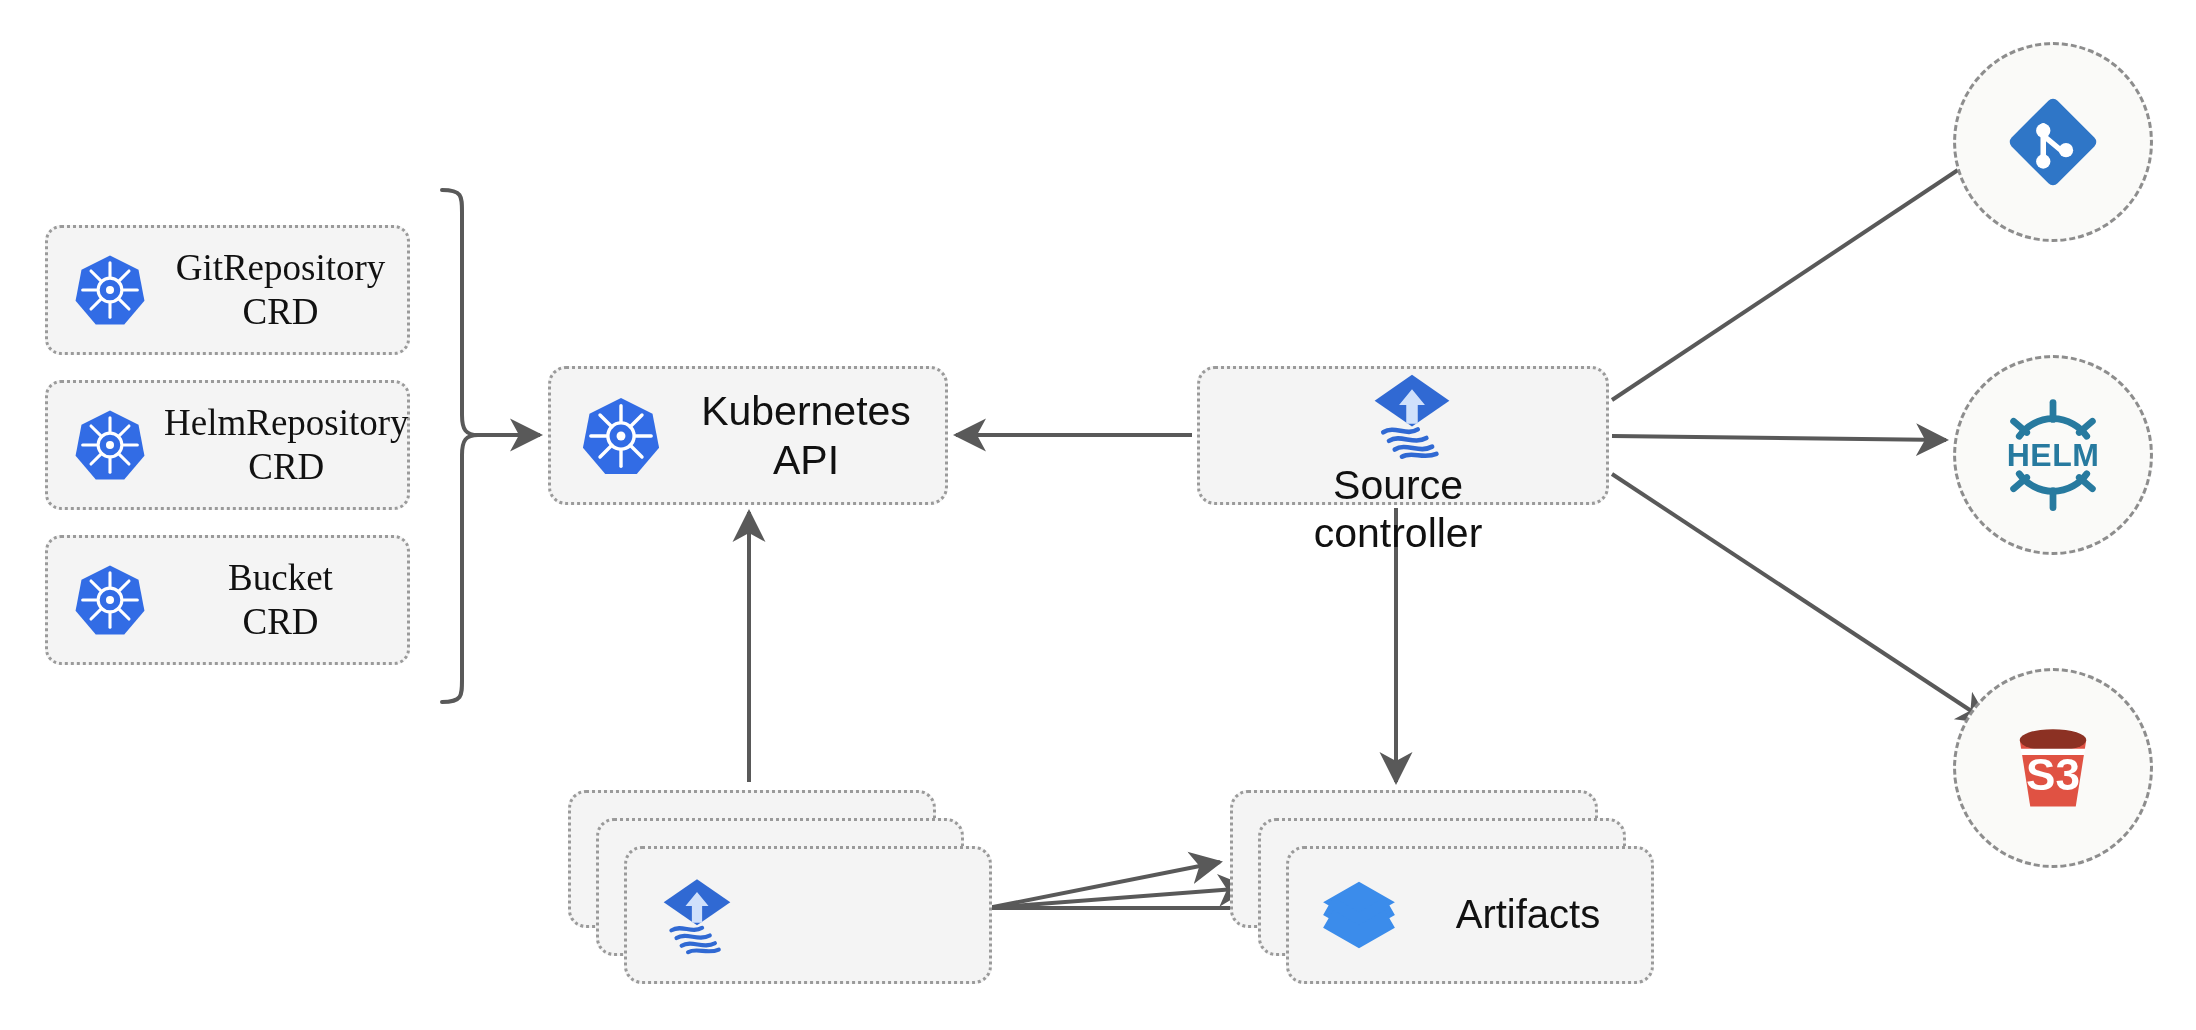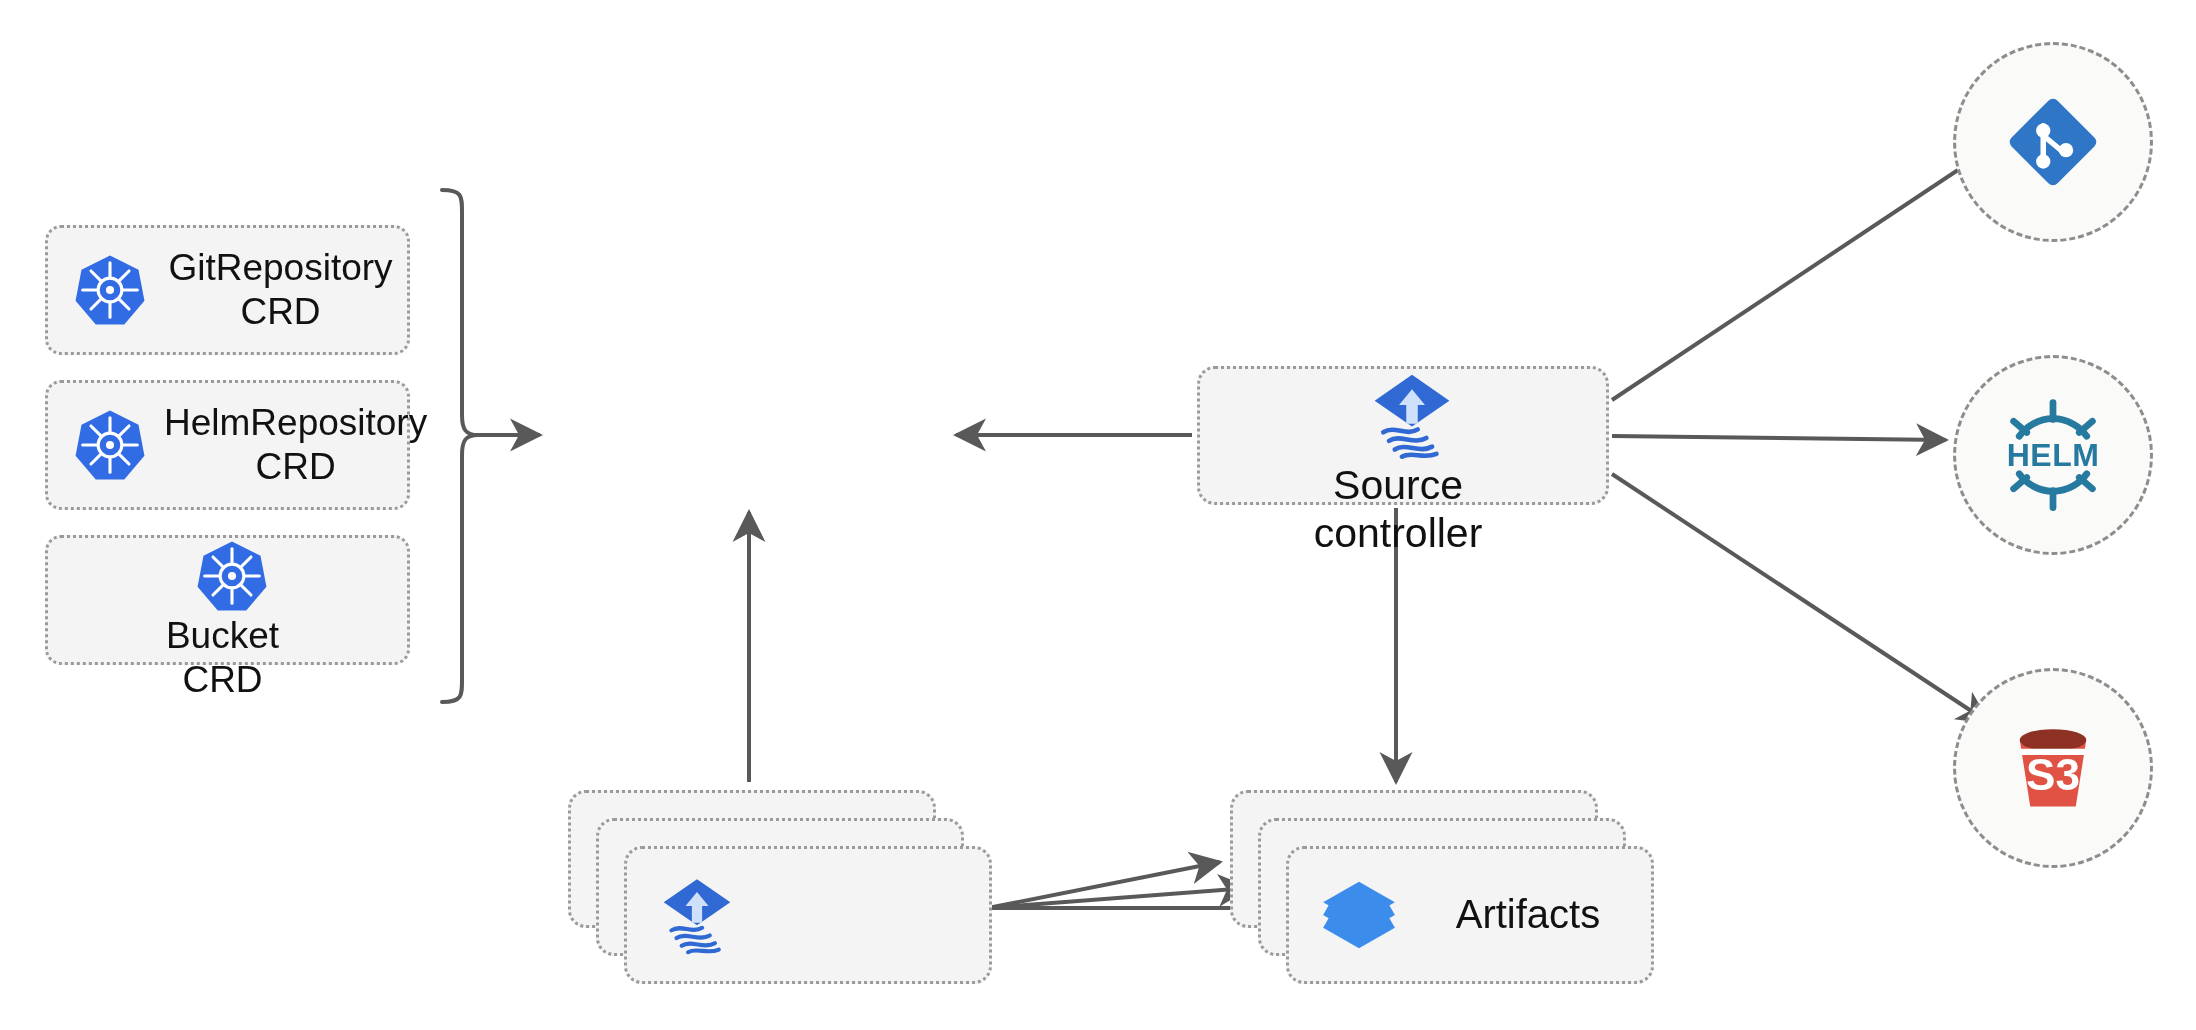--- a/index.html
+++ b/index.html
@@ -56,27 +56,28 @@
     align-items: center;
     justify-content: center;
   }
 
   
   .crd {
     left: 45px;
     width: 365px;
     height: 130px;
     border-radius: 16px;
+    font-family: Liberation Serif, serif;
   }
   .crd .icon-slot { width: 108px; margin-left: 8px; }
   .crd .label { font-size: 37px; }
 
   #crd-git  { top: 225px; }
   #crd-helm { top: 380px; }
-  #crd-bucket { top: 535px; flex-direction: column; }
+  #crd-bucket { top: 535px; }
 
   
   #node-k8s-api {
     left: 548px;
     top: 366px;
     width: 400px;
     height: 139px;
     border-radius: 18px;
   }
   #node-k8s-api .icon-slot { width: 112px; margin-left: 14px; }
@@ -230,20 +231,40 @@
           <line x1="48" y1="16" x2="39" y2="25"></line>
           <line x1="25" y1="39" x2="16" y2="48"></line>
         </g>
         <circle cx="32" cy="32" r="3.4" fill="#ffffff"></circle>
       </svg>
     </span>
     <span class="label">Bucket
 CRD</span>
   </div>
 
+  <div class="card" id="node-k8s-api">
+    <span class="icon-slot">
+      <svg width="84" height="84" viewBox="0 0 64 64">
+        <path d="M32 3 L56 15 L61 41 L44 61 L20 61 L3 41 L8 15 Z" fill="#326ce5"></path>
+        <g fill="none" stroke="#ffffff" stroke-width="2.6" stroke-linecap="round">
+          <circle cx="32" cy="32" r="10"></circle>
+          <line x1="32" y1="9" x2="32" y2="21"></line>
+          <line x1="32" y1="43" x2="32" y2="55"></line>
+          <line x1="9" y1="32" x2="21" y2="32"></line>
+          <line x1="43" y1="32" x2="55" y2="32"></line>
+          <line x1="16" y1="16" x2="25" y2="25"></line>
+          <line x1="39" y1="39" x2="48" y2="48"></line>
+          <line x1="48" y1="16" x2="39" y2="25"></line>
+          <line x1="25" y1="39" x2="16" y2="48"></line>
+        </g>
+        <circle cx="32" cy="32" r="3.4" fill="#ffffff"></circle>
+      </svg>
+    </span>
+    <span class="label">Kubernetes API</span>
+  </div>
 
   <div class="card" id="node-source-controller">
     <span class="icon-slot">
       <svg width="92" height="92" viewBox="0 0 64 64">
         <path d="M32 4 L58 22 L32 40 L6 22 Z" fill="#3069d3"></path>
         <path d="M32 14 L41 25 L36 25 L36 38 L28 38 L28 25 L23 25 Z" fill="#cfe0fb"></path>
         <g stroke="#3069d3" stroke-width="3.2" stroke-linecap="round" fill="none">
           <path d="M12 44 C 20 39, 28 47, 36 42"></path>
           <path d="M16 50 C 24 45, 33 53, 42 48"></path>
           <path d="M20 56 C 28 51, 37 59, 46 54"></path>

